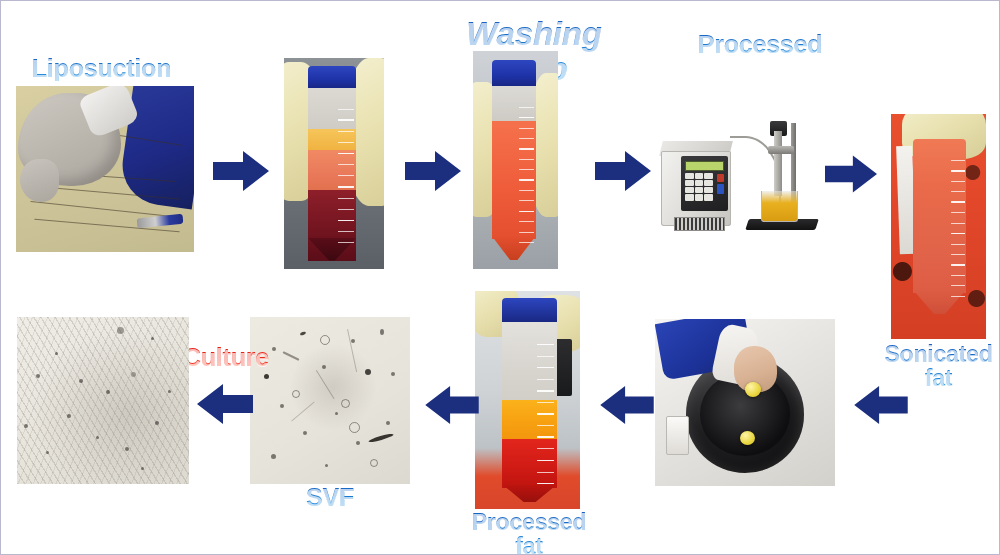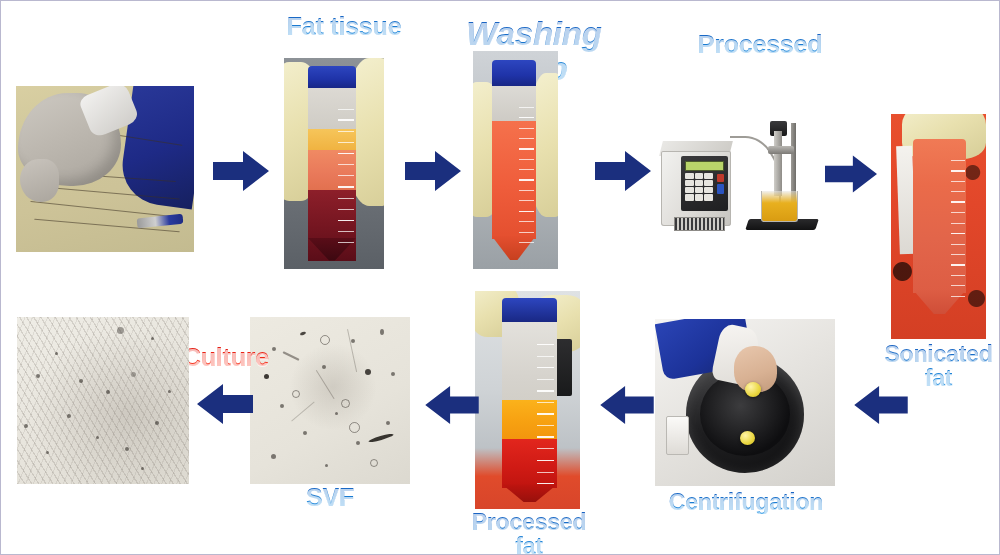--- a/index.html
+++ b/index.html
@@ -254,20 +254,21 @@
   }
   .dot{position:absolute;border-radius:50%;background:rgba(55,50,45,.62);}
   .ring{position:absolute;border-radius:50%;border:1px solid rgba(70,64,58,.55);}
   .fiber{position:absolute;background:rgba(60,54,48,.5);border-radius:2px;}
 </style>
 </head>
 <body>
 
 <div id="figure">
 
+  <div class="lbl" style="left:18px;top:54px;width:165px;font-size:25px;">Liposuction</div>
 
   <div class="photo lipo" style="left:15px;top:85px;width:178px;height:166px;">
     <div class="skin"></div>
     <div class="drape"></div>
     <div class="mark" style="left:10%;top:54%;width:80%;transform:rotate(4deg);"></div>
     <div class="mark" style="left:8%;top:64%;width:84%;transform:rotate(5deg);"></div>
     <div class="mark" style="left:8%;top:74%;width:86%;transform:rotate(6deg);"></div>
     <div class="mark" style="left:10%;top:84%;width:82%;transform:rotate(5deg);"></div>
     <div class="mark" style="left:30%;top:30%;width:64%;height:1.4px;transform:rotate(9deg);"></div>
     <div class="hand"></div>
@@ -275,21 +276,20 @@
     <div class="cuff"></div>
     <div class="cannula"></div>
   </div>
 
   <div class="arrow" style="left:212px;top:148px;">
     <svg width="56" height="44" viewBox="0 0 56 44" aria-hidden="true">
       <polygon points="0,13 30,13 30,2 56,22 30,42 30,31 0,31" fill="#1b2f7e"></polygon>
     </svg>
   </div>
 
-  <div class="lbl" style="left:268px;top:12px;width:150px;font-size:25px;">Fat tissue</div>
 
   <div class="photo tube-shot" style="left:283px;top:57px;width:100px;height:211px;">
     <div class="bg" style="background:linear-gradient(180deg,#8d9297 0%,#6f747a 55%,#5b6066 100%);"></div>
     <div class="glove" style="left:-18%;top:2%;width:58%;height:66%;"></div>
     <div class="glove" style="right:-20%;top:0%;width:58%;height:70%;"></div>
     <div class="tube" style="left:24%;top:4%;width:48%;height:92%;">
       <div class="cap"></div>
       <div class="body" style="background:linear-gradient(180deg,#d8d6d0 0%,#cdcac3 16%);">
         <div class="layer" style="top:0;height:24%;background:linear-gradient(180deg,#dcd9d3,#cfccc5);"></div>
         <div class="layer" style="top:24%;height:12%;background:linear-gradient(180deg,#f6c55a,#f0b341);"></div>
@@ -445,21 +445,20 @@
     <div class="bowl"></div>
     <div class="rotor"></div>
     <div class="arm"></div>
     <div class="wrist"></div>
     <div class="hand"></div>
     <div class="tubecap cap1"></div>
     <div class="tubecap cap2"></div>
     <div class="slot"></div>
   </div>
 
-  <div class="lbl" style="left:660px;top:489px;width:170px;font-size:23px;">Centrifugation</div>
 
   <div class="arrow" style="left:599px;top:383px;">
     <svg width="54" height="42" viewBox="0 0 56 44" aria-hidden="true">
       <polygon points="56,13 26,13 26,2 0,22 26,42 26,31 56,31" fill="#1b2f7e"></polygon>
     </svg>
   </div>
 
   <div class="photo tube-shot" style="left:474px;top:290px;width:105px;height:218px;">
     <div class="bg" style="background:linear-gradient(180deg,#dfe2e4 0%,#cfd3d6 45%,#bdc2c6 72%,#e04b2b 85%,#d8452a 100%);"></div>
     <div class="glove" style="left:-4%;top:-3%;width:46%;height:24%;border-radius:34%;"></div>

